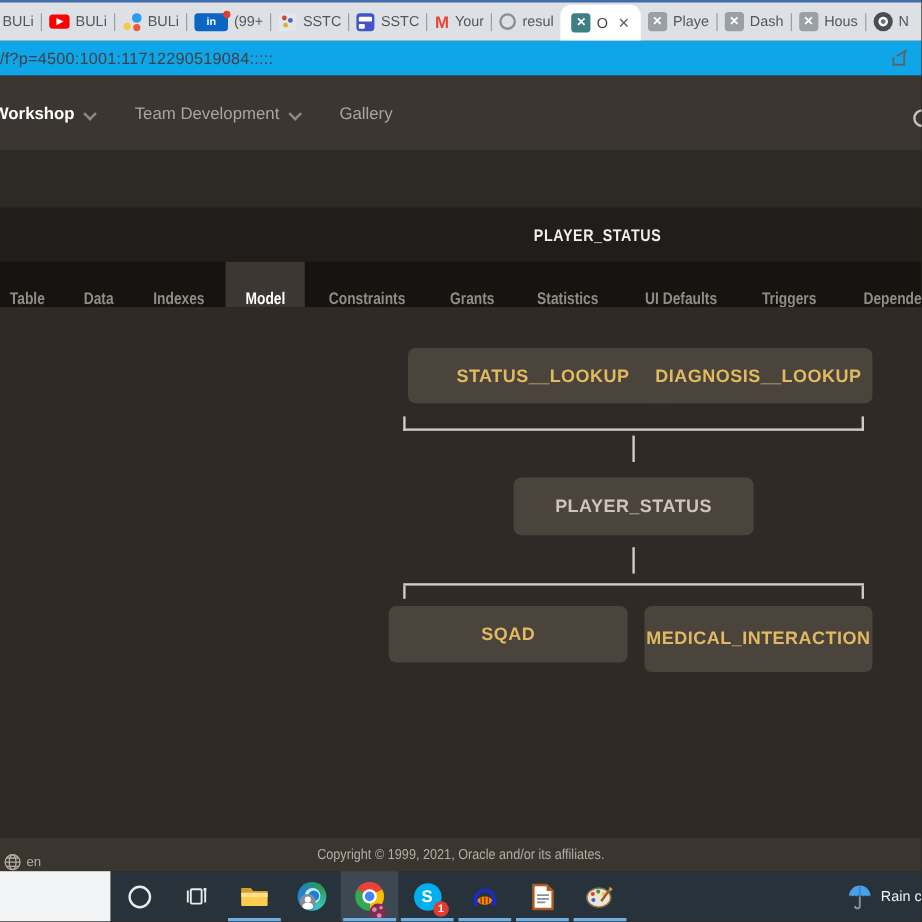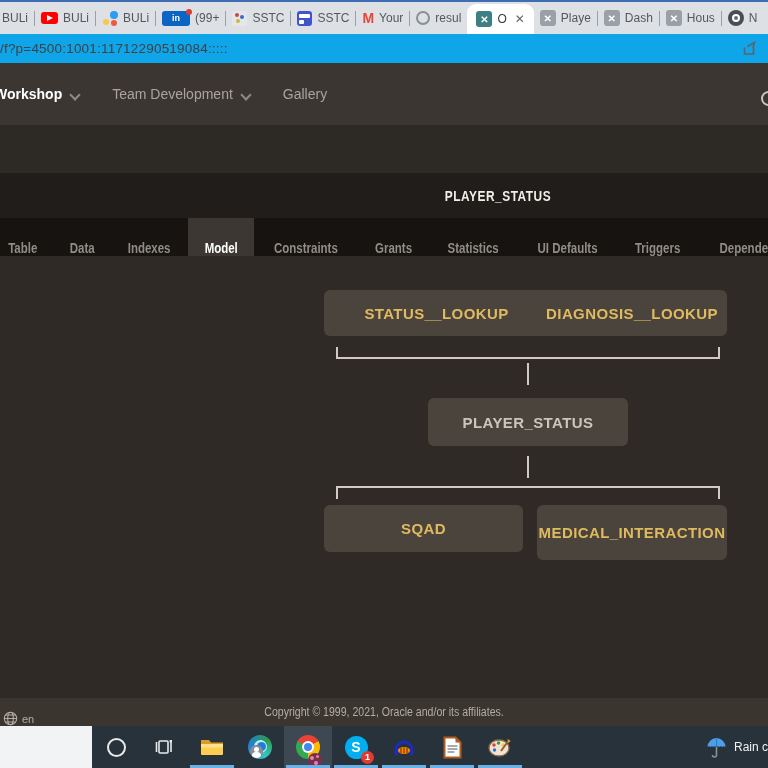--- a/index.html
+++ b/index.html
@@ -263,21 +263,21 @@
         <span>Triggers</span>
       </div>
     <div class="otab">
         <span>Dependencies</span>
       </div>
 
   </div>
 
   <div class="abs" id="content"></div>
 
-  <div class="node" style="left:324px;top:290px;width:225px;">
+  <div class="node" style="left:340px;top:290px;width:225px;">
     <span>STATUS__LOOKUP</span>
   </div>
   <div class="node" style="left:537px;top:290px;width:190px;">
     <span>DIAGNOSIS__LOOKUP</span>
   </div>
 
   <div class="conn" style="left:336px;top:347px;width:2px;height:12px;"></div>
   <div class="conn" style="left:718px;top:347px;width:2px;height:12px;"></div>
   <div class="conn" style="left:336px;top:357px;width:384px;height:2px;"></div>
   <div class="conn" style="left:527px;top:363px;width:2px;height:22px;"></div>

